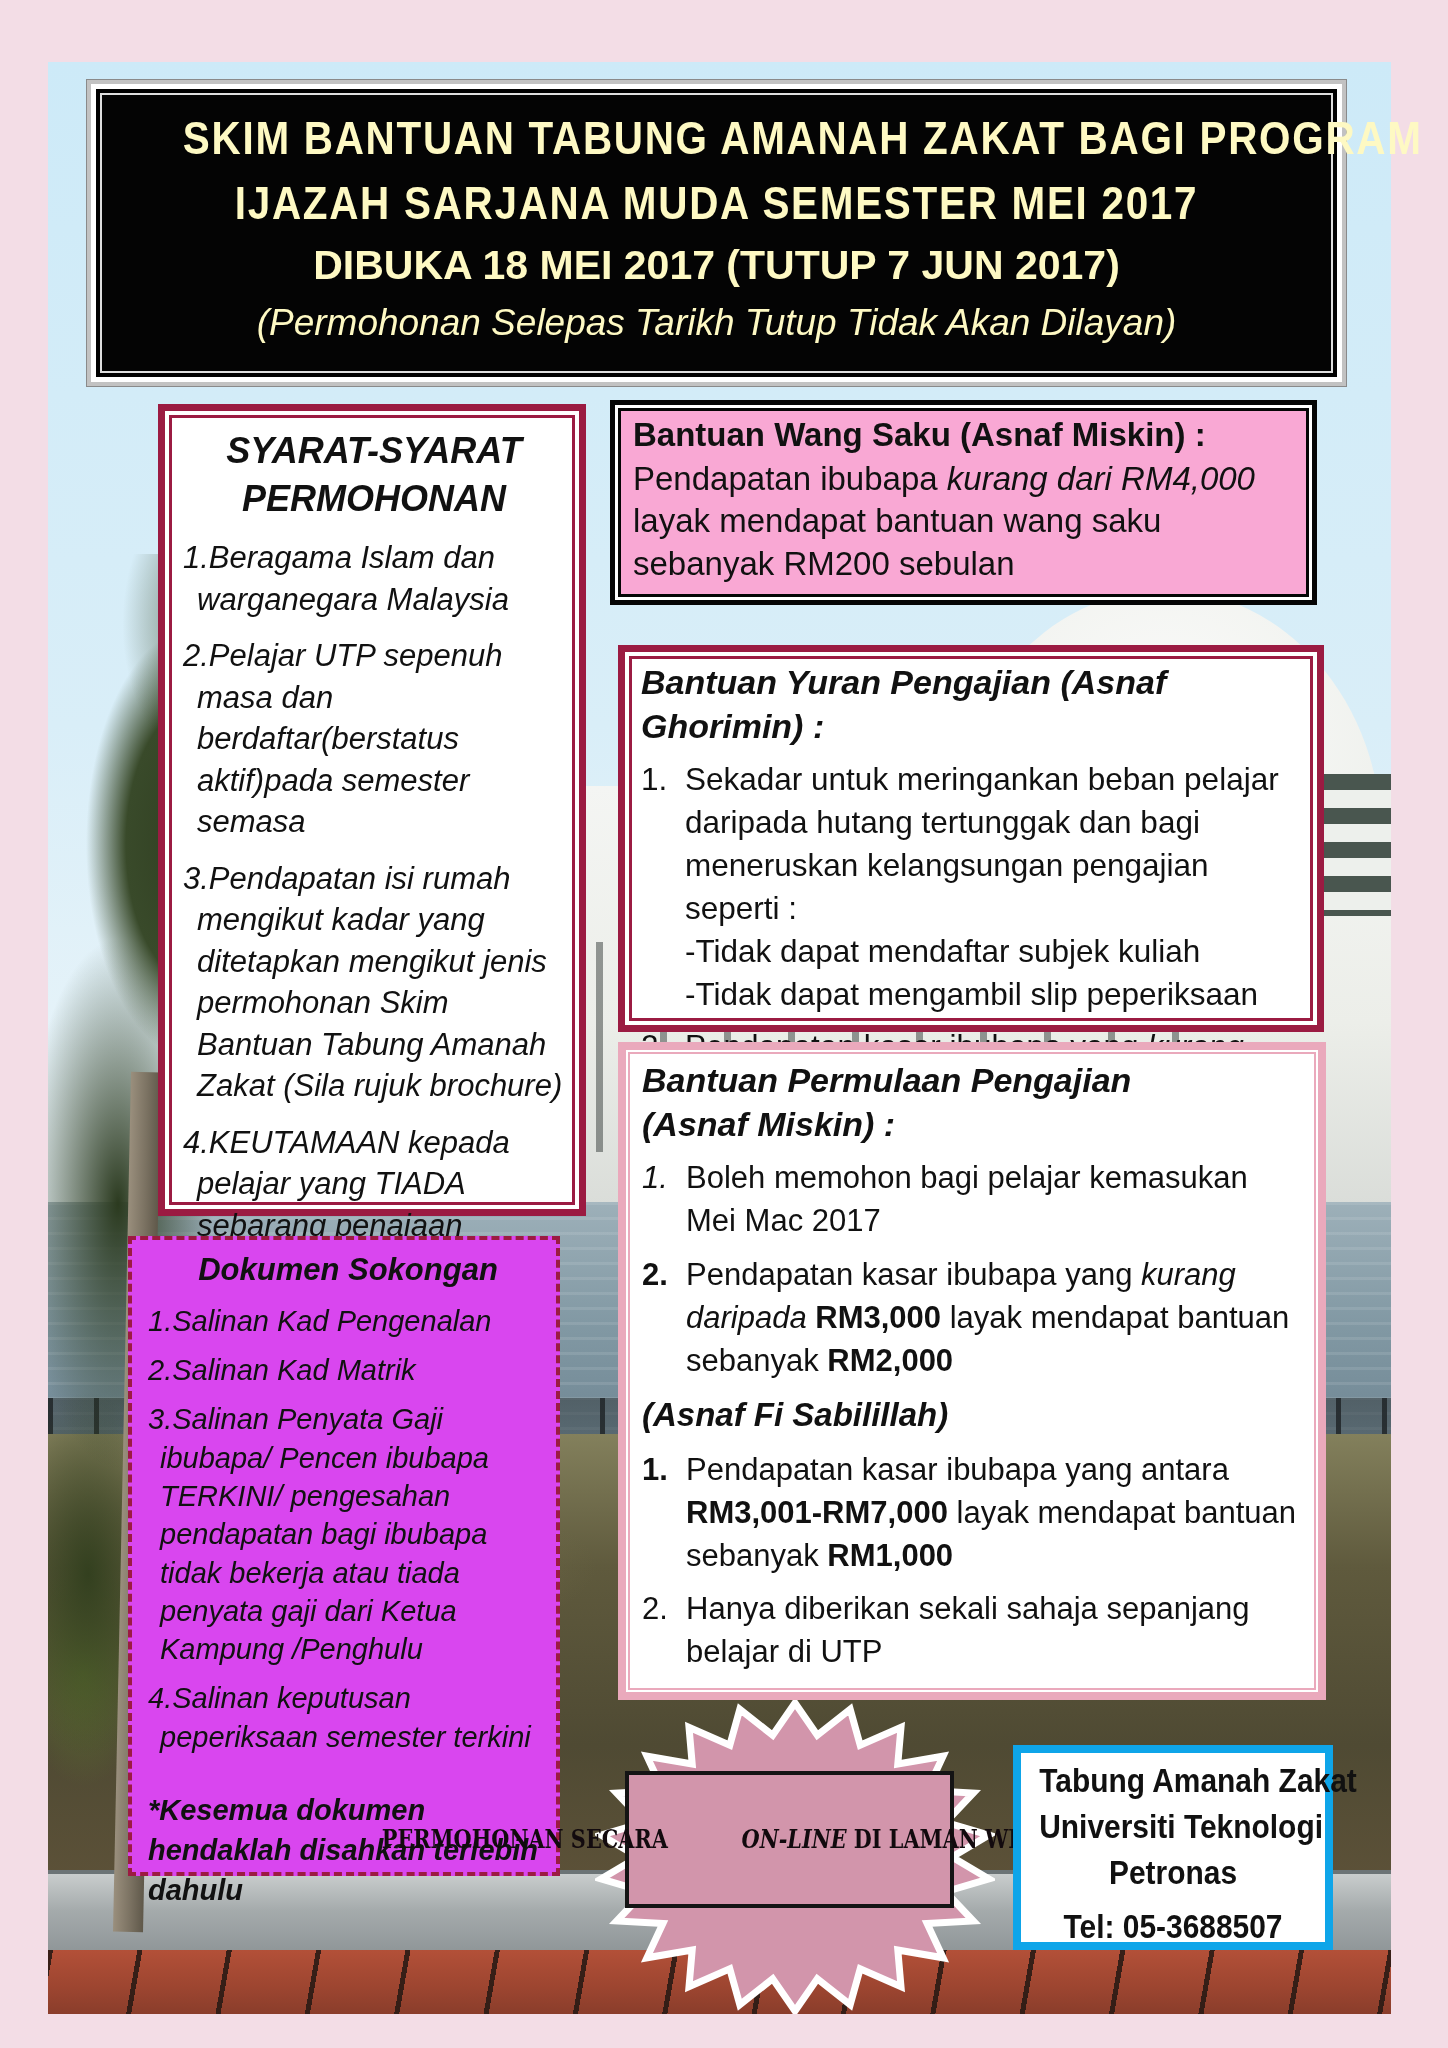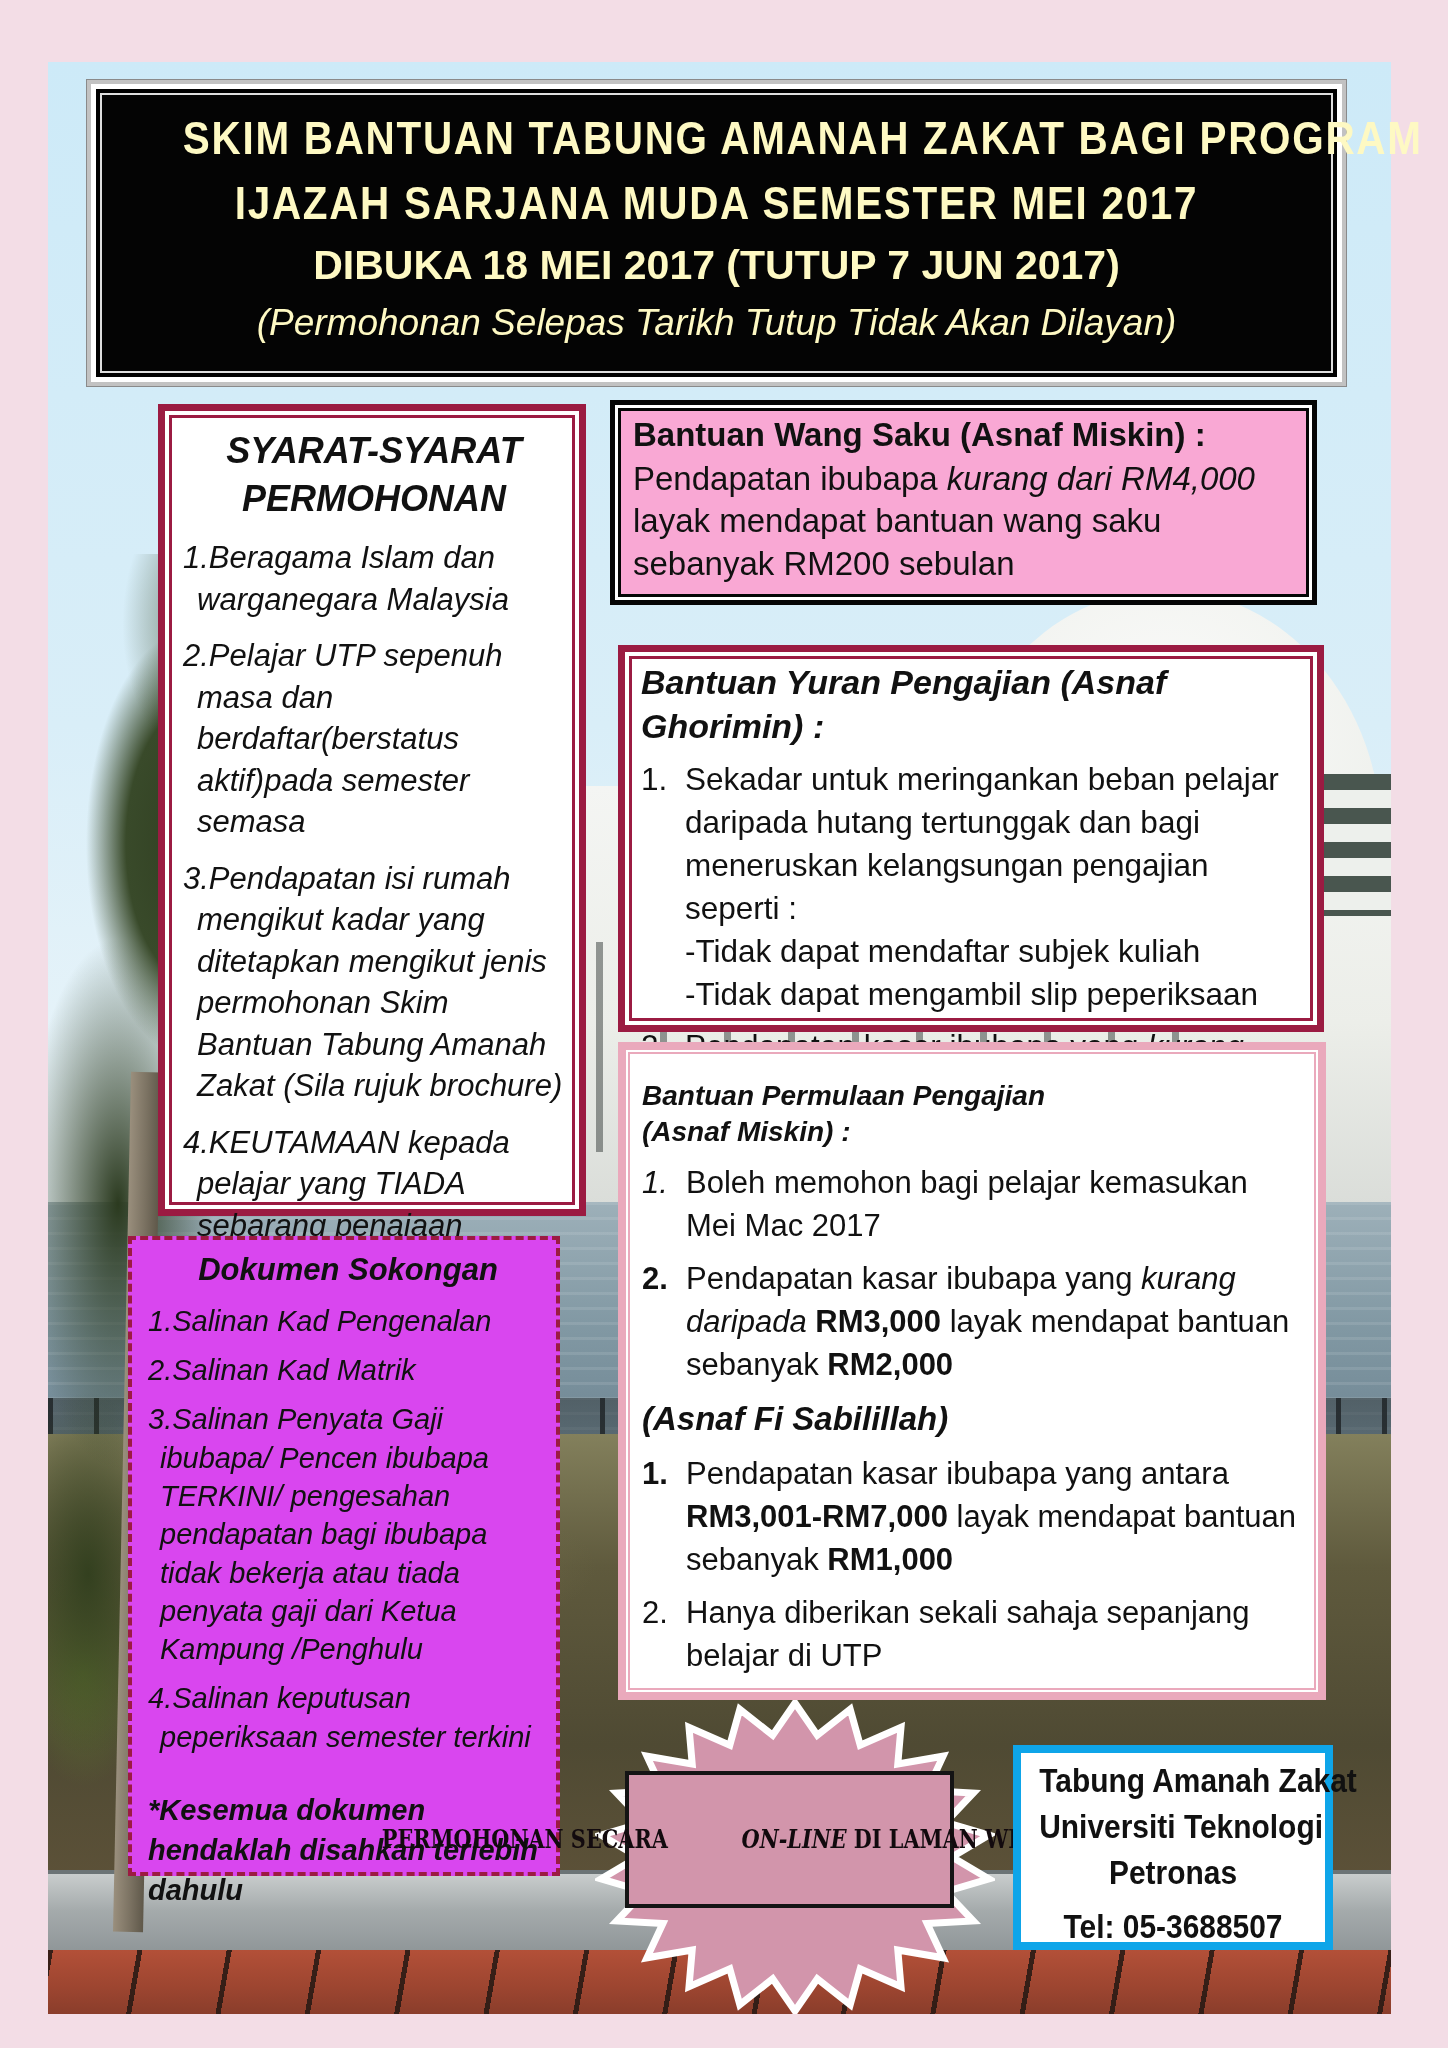--- a/index.html
+++ b/index.html
@@ -83,21 +83,21 @@
   .dok-title{font-weight:bold;text-align:center;font-size:31px;}
   .dok-item{margin-top:11px;padding-left:12px;text-indent:-12px;}
   .dok-note{margin-top:34px;font-weight:bold;line-height:1.38;}
 
   
   .wang-box{left:610px;top:400px;width:707px;height:205px;padding:8px 18px;font-size:33px;line-height:1.3;}
   .wang-title{font-weight:bold;line-height:1.35;}
   .yuran-box{left:618px;top:645px;width:706px;height:387px;padding:8px 16px;font-size:31.5px;line-height:1.36;}
   .yuran-title{font-weight:bold;font-style:italic;font-size:34px;line-height:1.3;margin-bottom:8px;}
   .perm-box{left:618px;top:1042px;width:708px;height:658px;padding:8px 16px;font-size:31px;line-height:1.39;}
-  .perm-title{font-weight:bold;font-style:italic;font-size:28px;line-height:1.3;margin-top:20px;}
+  .perm-title{font-weight:bold;font-style:italic;font-size:34px;line-height:1.3;}
   .rlist{display:flex;margin-top:10px;}
   .rnum{flex:0 0 44px;}
   .rtext{flex:1;}
   .ital{font-style:italic;}
   .bold{font-weight:bold;}
   .subhead{font-weight:bold;font-style:italic;font-size:33px;margin-top:10px;}
 
   
   .star-wrap{left:595px;top:1700px;width:400px;height:314px;}
   .star-wrap svg{position:absolute;left:0;top:0;}

